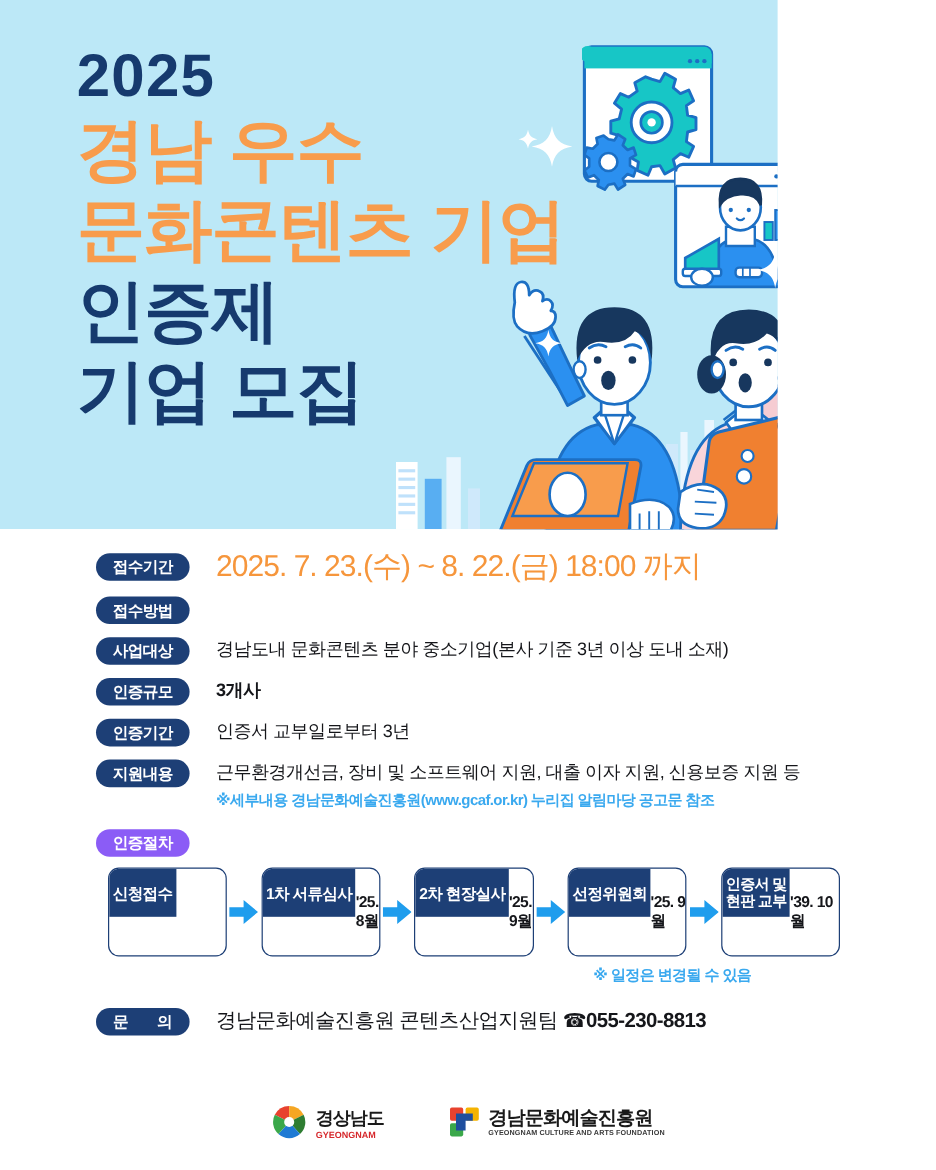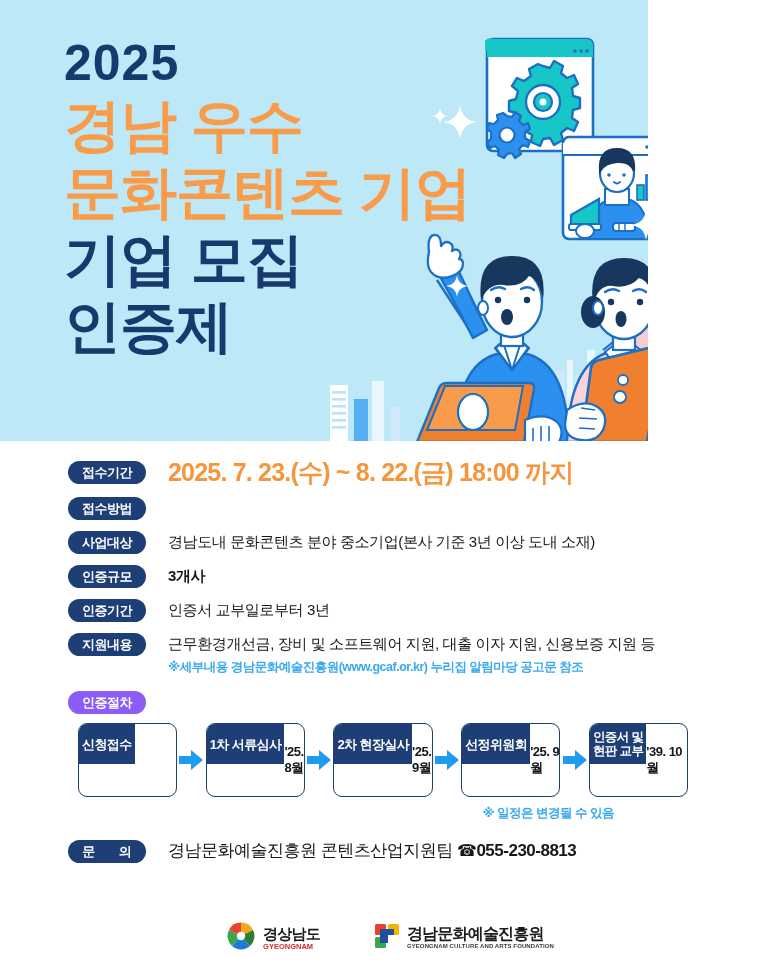--- a/index.html
+++ b/index.html
@@ -58,21 +58,21 @@
   .skyline { position: absolute; left: 555px; top: 320px; z-index: 2; }
   .skyline-left { position: absolute; left: 330px; top: 355px; z-index: 2; }
 
   
   .body-area {
     position: absolute; left: 0; top: 441px;
     width: 780px; height: 534px;
     background: #ffffff;
   }
 
-  .info-list { position: absolute; left: 0; top: 18px; width: 688px; }
+  .info-list { position: absolute; left: 12px; top: 18px; width: 688px; }
 
   .info-row {
     position: relative;
     display: flex; align-items: flex-start;
     padding-left: 68px;
     margin-bottom: 9px;
   }
   .pill {
     flex: 0 0 auto;
     width: 78px; height: 23px;
@@ -88,21 +88,21 @@
 
   .info-val {
     margin-left: 22px;
     font-size: 15px;
     color: #15161a;
     line-height: 22px;
     letter-spacing: -0.4px;
     padding-top: 2px;
   }
   .info-val.big-orange {
-    font-size: 25px; font-weight: 700;
+    font-size: 25px; font-weight: 400;
     color: #f6963c;
     line-height: 27px;
     letter-spacing: -0.8px;
     padding-top: 0;
   }
   .info-val.bold { font-weight: 700; }
   .sub-note {
     display: block;
     margin-top: 4px;
     font-size: 12.5px;
@@ -289,22 +289,22 @@
           <rect x="24" y="44" width="14" height="42" fill="#58aef2"></rect>
           <rect x="42" y="26" width="12" height="60" fill="#eaf6fe"></rect>
           <rect x="60" y="52" width="10" height="34" fill="#cfe9fb"></rect>
         </svg>
       </span>
 
       <div class="title-block">
         <div class="t-year">2025</div>
         <div class="t-orange">경남 우수</div>
         <div class="t-orange">문화콘텐츠 기업</div>
+        <div class="t-navy">인증제</div>
         <div class="t-navy">기업 모집</div>
-        <div class="t-navy">인증제</div>
       </div>
 
       <span class="illus-cards">
         <svg width="200" height="205" viewBox="0 0 200 205">
 
           <rect x="2" y="2" width="106" height="112" rx="6" fill="#ffffff" stroke="#1c6fc4" stroke-width="2.6"></rect>
           <path d="M2 14 a6 6 0 0 1 6 -12 h94 a6 6 0 0 1 6 6 v8 Z" fill="#17c6c6"></path>
           <rect x="2" y="8" width="106" height="12" fill="#17c6c6"></rect>
           <circle cx="90" cy="14" r="1.8" fill="#1c6fc4"></circle>
           <circle cx="96" cy="14" r="1.8" fill="#1c6fc4"></circle>

